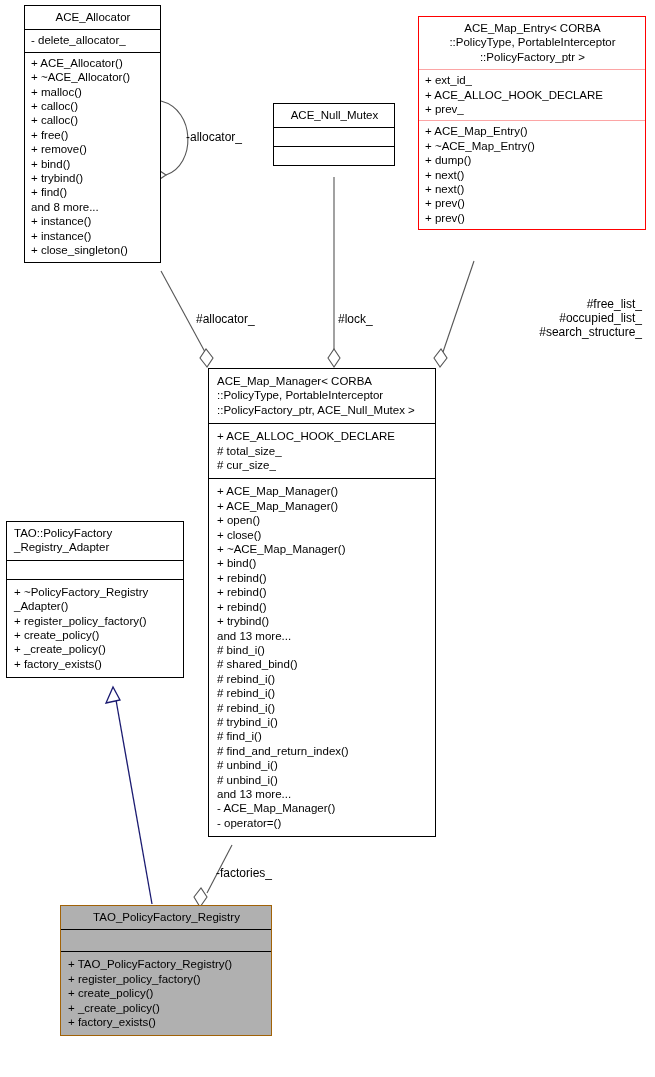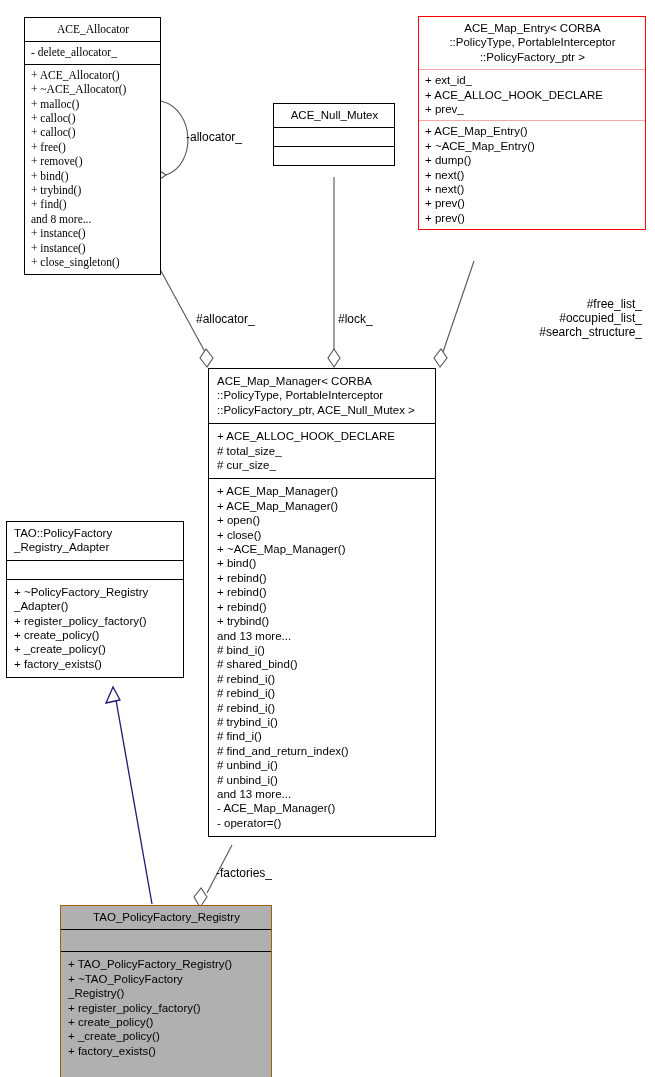--- a/index.html
+++ b/index.html
@@ -123,21 +123,21 @@
   <div class="edge-label" style="left:196px; top:312px;">#allocator_</div>
 
   <div class="edge-label" style="left:338px; top:312px;">#lock_</div>
 
   <div class="edge-label center" style="left:462px; top:297px; width:180px;">#free_list_
 #occupied_list_
 #search_structure_</div>
 
   <div class="edge-label" style="left:216px; top:866px;">-factories_</div>
 
-  <div class="uml-box" style="left:24px; top:17px; width:137px;font-family:Liberation Serif, serif;">
+  <div class="uml-box" style="left:24px; top:5px; width:137px;">
     <div class="sec sec-title">ACE_Allocator</div>
     <div class="sec">
       <div class="row">- delete_allocator_</div>
     </div>
     <div class="sec">
       <div class="row">+ ACE_Allocator()</div>
       <div class="row">+ ~ACE_Allocator()</div>
       <div class="row">+ malloc()</div>
       <div class="row">+ calloc()</div>
       <div class="row">+ calloc()</div>
@@ -226,24 +226,22 @@
       <div class="row">+ register_policy_factory()</div>
       <div class="row">+ create_policy()</div>
       <div class="row">+ _create_policy()</div>
       <div class="row">+ factory_exists()</div>
     </div>
   </div>
 
   <div class="uml-box gray-box" style="left:60px; top:905px; width:212px;">
     <div class="sec sec-title">TAO_PolicyFactory_Registry</div>
     <div class="sec sec-empty"></div>
-    <div class="sec" style="padding:5px 6px 20px 7px;">
+    <div class="sec" style="padding:5px 6px 6px 7px;">
       <div class="row">+ TAO_PolicyFactory_Registry()</div>
-      <div class="row-wrap">+ ~TAO_PolicyFactory
-_Registry()</div>
       <div class="row">+ register_policy_factory()</div>
       <div class="row">+ create_policy()</div>
       <div class="row">+ _create_policy()</div>
       <div class="row">+ factory_exists()</div>
     </div>
   </div>
 
 </div>
 
 </body></html>

